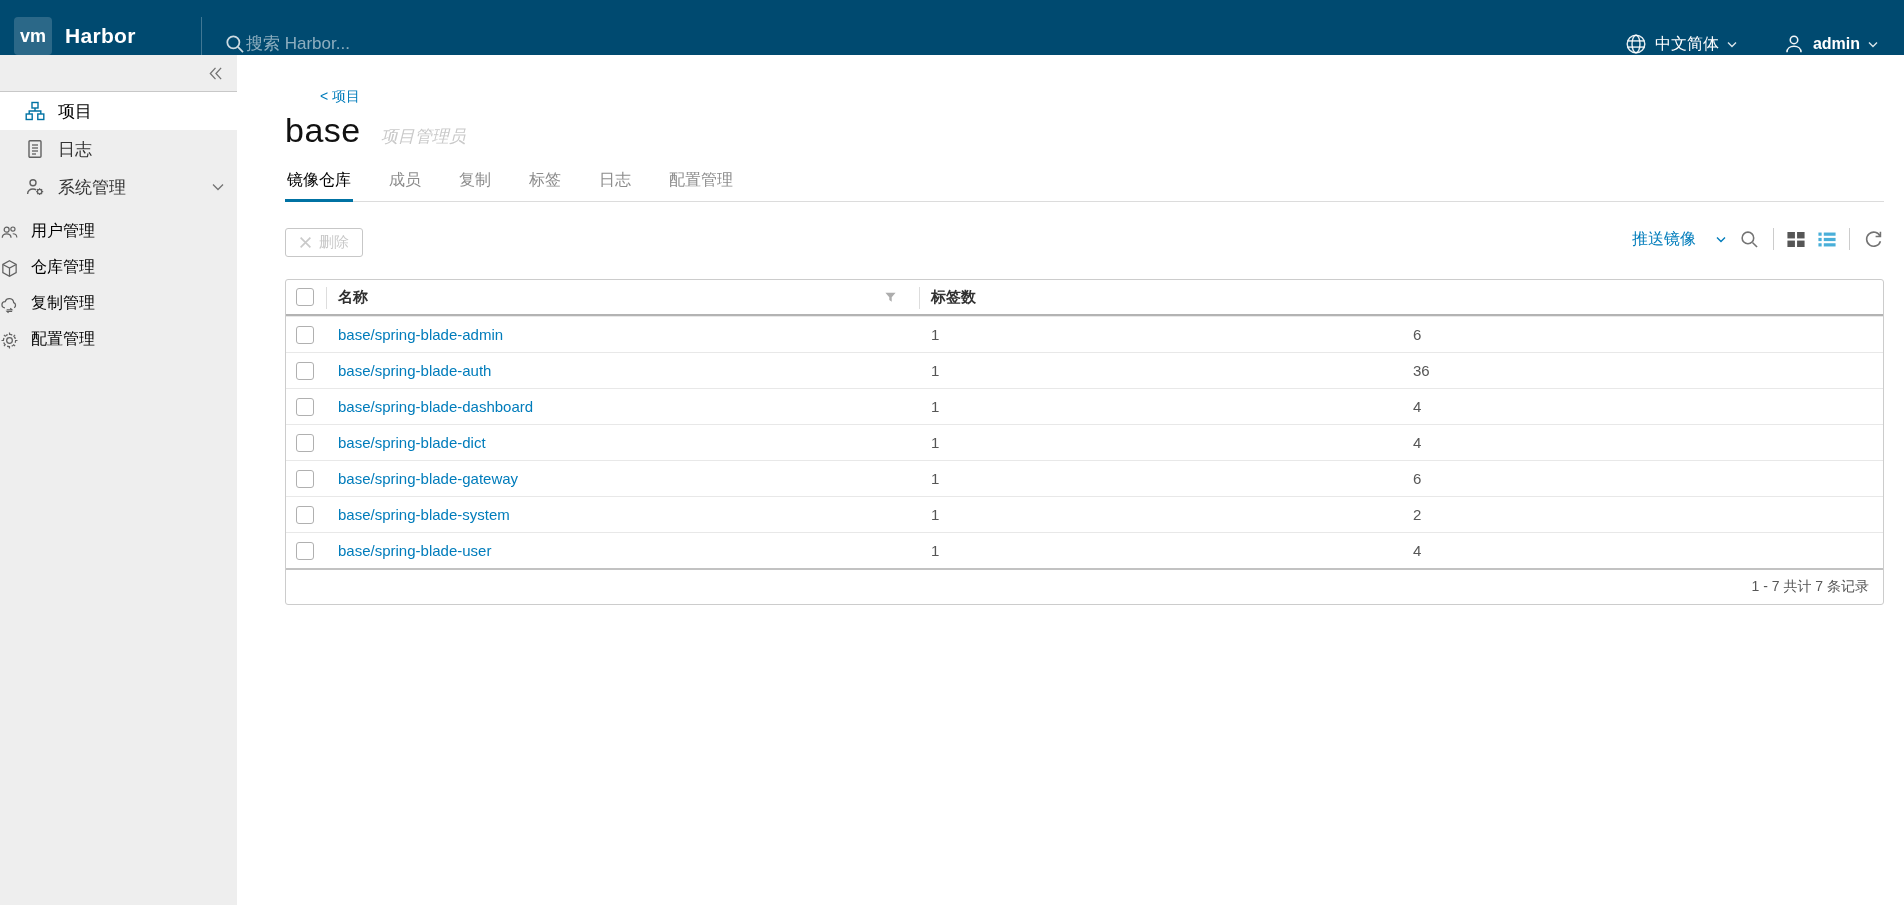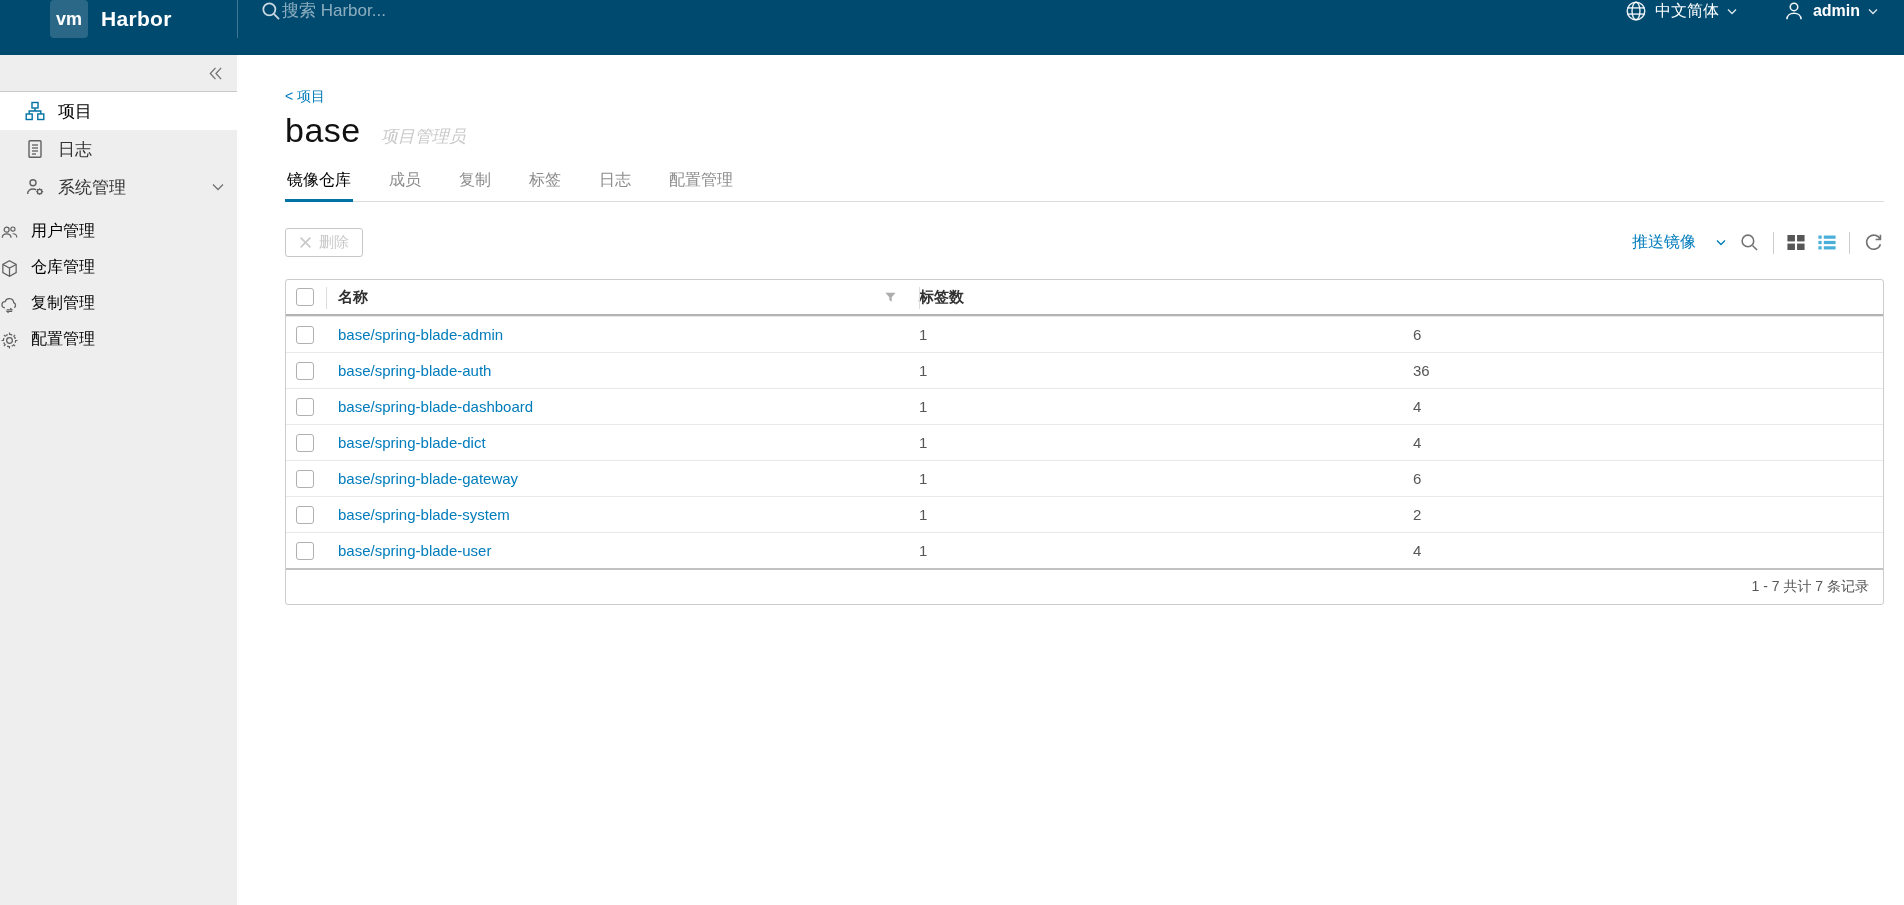--- a/index.html
+++ b/index.html
@@ -1,20 +1,20 @@
 <!DOCTYPE html>
 <html><head>
 <meta charset="utf-8">
 <style>
   * { margin:0; padding:0; box-sizing:border-box; }
   html,body { width:1904px; height:905px; overflow:hidden; background:#fff;
     font-family:"Liberation Sans","DejaVu Sans",sans-serif; }
 
   
-  .app-header { height:55px; background:#004a70; display:flex; align-items:flex-start; color:#fff;padding-left:36px; }
+  .app-header { height:55px; background:#004a70; display:flex; align-items:flex-end; color:#fff; }
   .brand { width:202px; display:flex; align-items:center; padding-left:14px;
     border-right:1px solid rgba(255,255,255,.25); }
   .logo-tile { width:38px; height:38px; background:rgba(255,255,255,.17); border-radius:4px;
     display:flex; align-items:center; justify-content:center; font-weight:bold; font-size:18px; }
   .brand-name { font-size:21px; margin-left:13px; font-weight:700; letter-spacing:.3px; }
   .hdr-search { flex:1; display:flex; align-items:center; padding-left:22px; }
   .hdr-search svg { flex:none; }
   .hdr-search input { background:transparent; border:none; outline:none; color:#fff;
     font-size:17px; width:420px; font-family:inherit; }
   .hdr-search input::placeholder { color:rgba(255,255,255,.55); }
@@ -34,48 +34,48 @@
     font-size:17px; color:#333; cursor:pointer; position:relative; }
   .nav-item.active { background:#fff; color:#000; }
   .nav-item .ic { width:20px; height:20px; margin-right:13px; flex:none; }
   .nav-item .chev { position:absolute; right:13px; }
   .nav-sub { height:36px; display:flex; align-items:flex-end; 
     font-size:16px; color:#000000; cursor:pointer; }
   .nav-sub .ic { width:19px; height:19px; margin-right:12px; flex:none; }
 
   
   .content { flex:1; padding:32px 20px 0 48px; background:#fff; }
-  .breadcrumb { font-size:14px; color:#007cbb; text-decoration:none; display:inline-block; cursor:pointer; }
+  .breadcrumb { font-size:14px; color:#007cbb; text-decoration:none; display:inline-block; cursor:pointer;margin-left:35px; }
   .title-row { margin-top:5px; display:flex; align-items:baseline; }
   .proj-title { font-size:34px; font-weight:300; color:#111; letter-spacing:.5px; }
   .role-badge { font-size:17px; font-style:italic; color:#c9c9c9; margin-left:20px; }
 
   .tabs { display:flex; gap:34px; margin-top:14px; border-bottom:1px solid #dcdcdc; }
   .tab { font-size:16px; color:#8c8c8c; padding:6px 2px 8px; border-bottom:3px solid transparent;
     cursor:pointer; margin-bottom:-1px; }
   .tab.active { color:#000; border-bottom-color:#0072a3; }
 
-  .toolbar { margin-top:26px; display:flex; align-items:center; justify-content:space-between; }
+  .toolbar { margin-top:26px; display:flex; align-items:flex-start; justify-content:space-between; }
   .btn-delete { display:flex; align-items:center; gap:7px; height:29px; padding:0 13px;
     border:1px solid #c7c7c7; border-radius:3px; background:#fff; color:#c9c9c9; font-size:15px;
     font-family:inherit; }
   .tool-right { display:flex; align-items:center; gap:13px; }
   .push-btn { display:flex; align-items:center; gap:20px; color:#007cbb; font-size:16px; cursor:pointer; }
   .vdiv { width:1px; height:22px; background:#ccc; }
   .tool-ic { display:flex; align-items:center; cursor:pointer; }
 
   
   .datagrid { margin-top:22px; border:1px solid #ccc; border-radius:3px; width:1599px; }
   .dg-header { display:flex; height:36px; align-items:center; border-bottom:2px solid #b3b3b3; }
   .dg-row { display:flex; height:36px; align-items:center; border-top:1px solid #e8e8e8; }
   .dg-row:first-of-type { border-top:none; }
   .c-check { width:40px; flex:none; display:flex; align-items:center; padding-left:10px; }
   .c-name { width:593px; flex:none; padding-left:12px; position:relative; height:100%;
     display:flex; align-items:center; }
-  .c-tags { width:484px; flex:none; position:relative; height:100%;
+  .c-tags { width:484px; flex:none; padding-left:12px; position:relative; height:100%;
     display:flex; align-items:center; }
   .c-down { flex:1; padding-left:10px; position:relative; height:100%;
     display:flex; align-items:center; }
   .dg-header .hsep::before { content:''; position:absolute; left:0; top:7px; height:22px;
     width:1px; background:#ddd; }
   .hdr-label { font-size:15px; font-weight:700; color:#313131; cursor:pointer; }
   .filter-ic { position:absolute; right:22px; top:11px; cursor:pointer; }
   .cbx { width:18px; height:18px; border:1px solid #b0b0b0; border-radius:3px; background:#fff;
     cursor:pointer; display:inline-block; }
   .repo-link { color:#007cbb; font-size:15px; text-decoration:none; cursor:pointer; }

